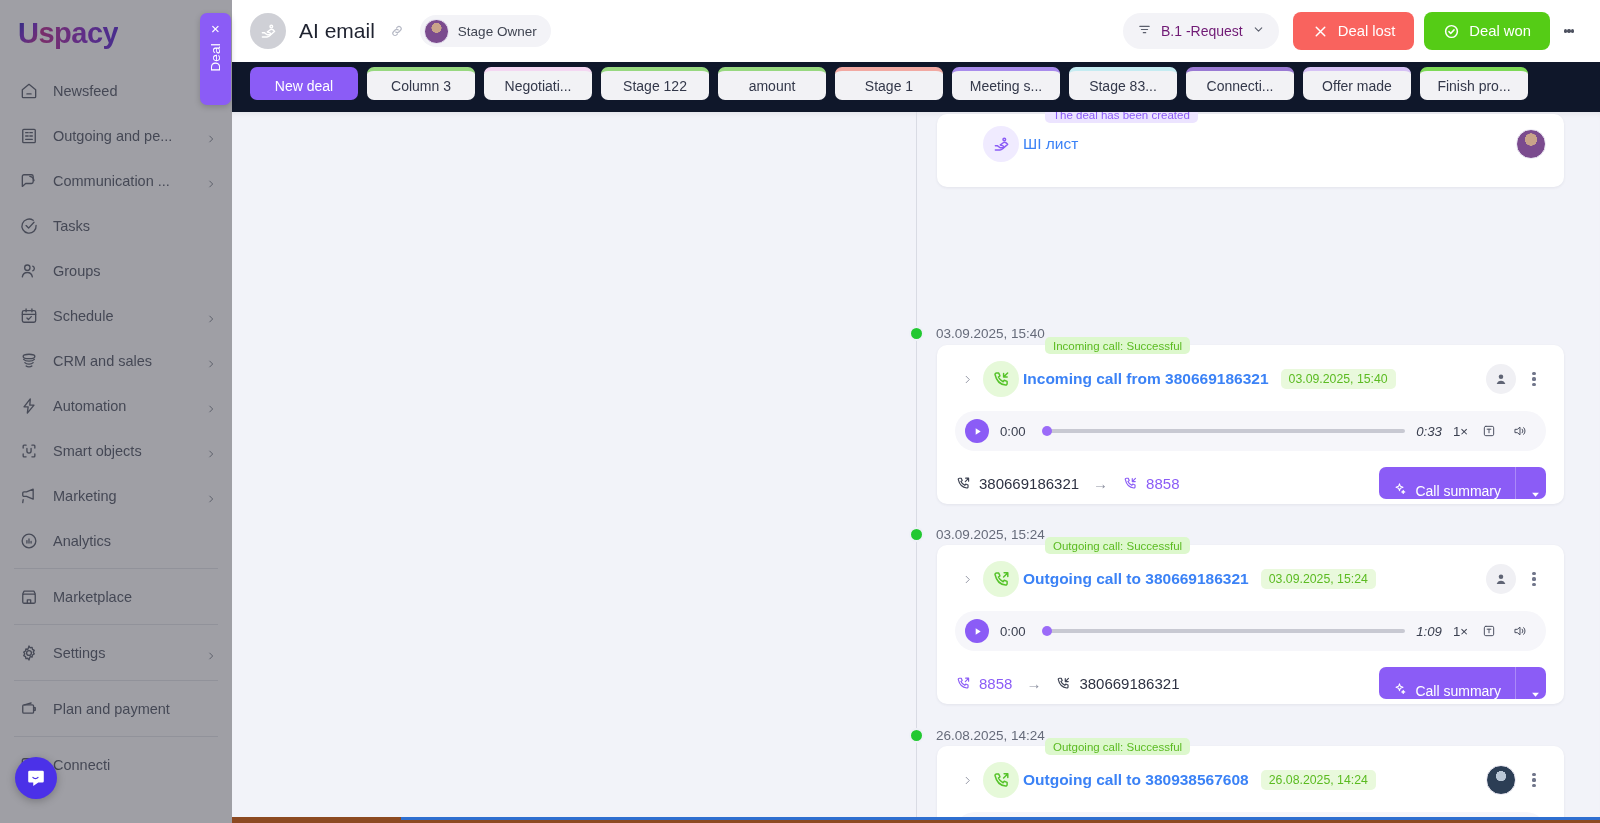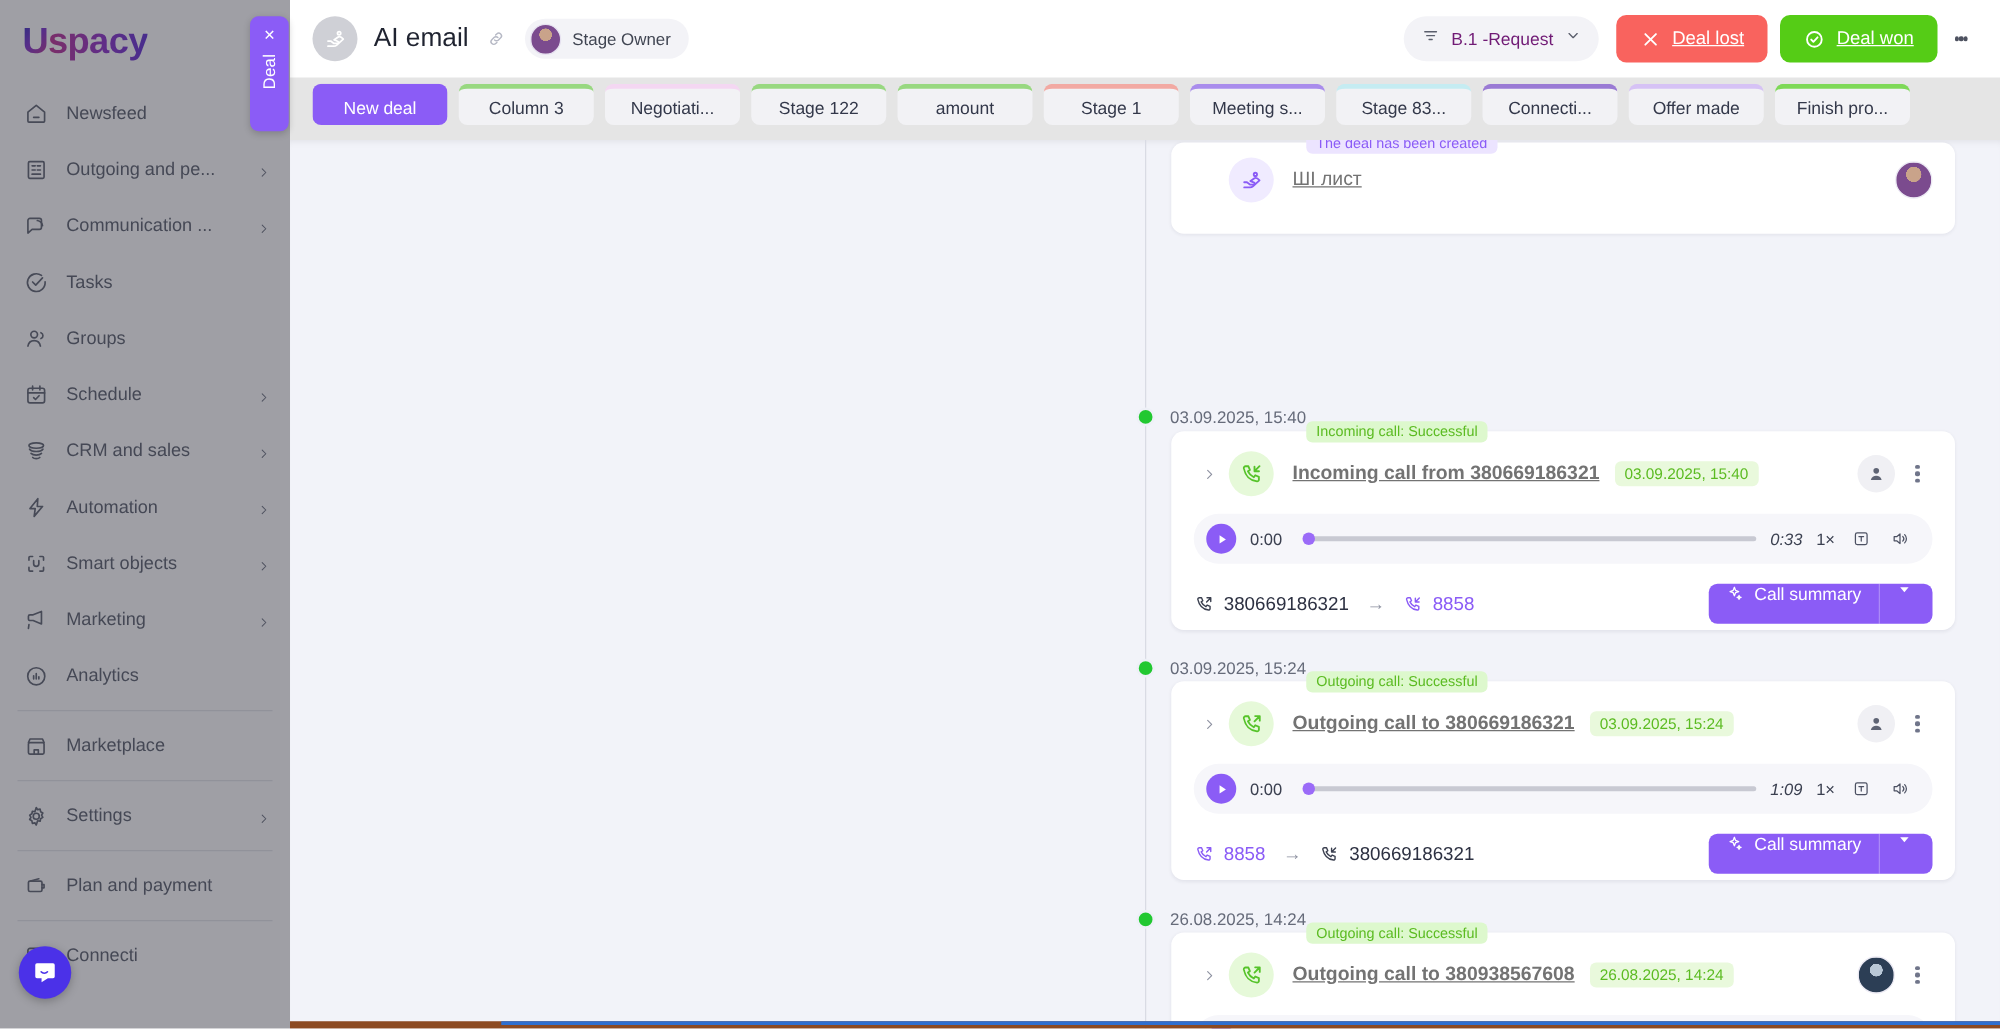--- a/index.html
+++ b/index.html
@@ -104,31 +104,31 @@
     height: 36px; border-radius: 18px; background: #f3f3f7;
     display: flex; align-items: center; gap: 9px; padding: 0 14px; cursor: pointer; margin-right: 14px;
   }
   .filter-chip .fi svg { width: 15px; height: 15px; stroke: #5b5f6d; stroke-width: 1.7; stroke-linecap: round; fill: none; }
   .filter-chip .ftxt { font-size: 14px; color: #701a75; white-space: nowrap; }
   .filter-chip .fc svg { width: 13px; height: 13px; stroke: #5b5f6d; stroke-width: 2; fill: none; stroke-linecap: round; stroke-linejoin: round; }
 
   .btn {
     height: 38px; border-radius: 8px; display: flex; align-items: center; justify-content: center;
     gap: 9px; padding: 0 19px; color: #fff; font-size: 14.8px; cursor: pointer; border: none;
-    font-family: "Liberation Sans", sans-serif; white-space: nowrap; text-decoration: underline;
+    font-family: "Liberation Sans", sans-serif; white-space: nowrap;
   }
   .btn svg { width: 17px; height: 17px; stroke: #fff; fill: none; stroke-width: 2.1; stroke-linecap: round; stroke-linejoin: round; }
   .btn-lost { background: #f9635e; margin-right: 10px; }
   .btn-won { background: #55cc16; }
   .kebab-top { width: 30px; height: 34px; display: flex; align-items: center; justify-content: center; cursor: pointer; margin-left: 4px; }
   .kebab-top i { display: block; width: 3.4px; height: 3.4px; border-radius: 50%; background: #4e5260; margin: 1.6px 0; }
 
   
   .stages {
-    height: 50px; flex: 0 0 50px; background: #e5e5e5;
+    height: 50px; flex: 0 0 50px; background: #0f172a;
     display: flex; align-items: flex-start; gap: 9px; padding: 5px 0 0 18px;
     overflow: hidden;
   }
   .stage {
     height: 33px; min-width: 108px; border-radius: 7px;
     background: #f2f2f5; color: #33384a; font-size: 14px;
     display: flex; align-items: center; justify-content: center; padding: 0 14px;
     position: relative; cursor: pointer; white-space: nowrap; overflow: hidden;
     border-top: 4px solid transparent;
   }
@@ -166,21 +166,21 @@
   .expand svg { width: 11px; height: 11px; stroke: #8d91a0; fill: none; stroke-width: 2; stroke-linecap: round; stroke-linejoin: round; }
   .head-ico {
     width: 36px; height: 36px; border-radius: 50%; flex: 0 0 36px;
     display: flex; align-items: center; justify-content: center; margin-left: 4px;
   }
   .head-ico.purple { background: #f0ebff; }
   .head-ico.green { background: #e6f9d9; }
   .head-ico svg { width: 21px; height: 21px; fill: none; stroke-width: 1.7; stroke-linecap: round; stroke-linejoin: round; }
   .head-ico.purple svg { stroke: #8b5cf6; }
   .head-ico.green svg { stroke: #56c32a; }
-  .head-title { margin-left: 15px; font-size: 15.5px; color: #737373; font-weight: 700; white-space: nowrap; text-decoration: underline; }
+  .head-title { margin-left: 4px; font-size: 15.5px; color: #3b82f6; font-weight: 700; white-space: nowrap; }
   .head-title.plain { font-weight: 400; font-size: 15.5px; }
   .head-time {
     margin-left: 12px; background: #e9f9dc; color: #5bbb21;
     border-radius: 5px; padding: 3px 8px; font-size: 12.3px; white-space: nowrap;
   }
   .head-spacer { flex: 1; }
   .head-person {
     width: 30px; height: 30px; border-radius: 50%; background: #f0f0f4;
     display: flex; align-items: center; justify-content: center; flex: 0 0 30px; cursor: pointer;
   }
@@ -217,21 +217,21 @@
   .phone { display: flex; align-items: center; gap: 7px; font-size: 15px; }
   .phone svg { width: 17px; height: 17px; fill: none; stroke-width: 1.6; stroke-linecap: round; stroke-linejoin: round; }
   .phone.grey { color: #2d3142; }
   .phone.grey svg { stroke: #3b4050; }
   .phone.purple { color: #8b5cf6; }
   .phone.purple svg { stroke: #8b5cf6; }
   .arrow-sep { margin: 0 14px; color: #8d91a0; font-size: 15px; }
 
   .summary-btn {
     margin-left: auto; height: 32px; border-radius: 7px; background: #8b5cf6; color: #fff;
-    display: flex; align-items: flex-start; gap: 8px; padding: 0 12px 0 13px; cursor: pointer; font-size: 14px;
+    display: flex; align-items: flex-end; gap: 8px; padding: 0 0 0 13px; cursor: pointer; font-size: 14px;
     white-space: nowrap; position: relative; z-index: 3;
   }
   .summary-btn .sp svg { width: 15px; height: 15px; stroke: #fff; fill: none; stroke-width: 1.7; stroke-linecap: round; stroke-linejoin: round; }
   .summary-btn .divd { width: 1px; height: 32px; background: rgba(255,255,255,0.28); margin-left: 6px; }
   .summary-btn .caret { width: 22px; display: flex; align-items: center; justify-content: center; }
   .summary-btn .caret svg { width: 9px; height: 9px; fill: #fff; }
   .bottom-strip { position: absolute; left: 0; bottom: 0; width: 1600px; height: 6px; background: #8c4a22; }
   .bottom-strip .blue { position: absolute; left: 169px; top: 0; width: 1220px; height: 3px; background: #2f6fd0; }
 </style>
 </head>

